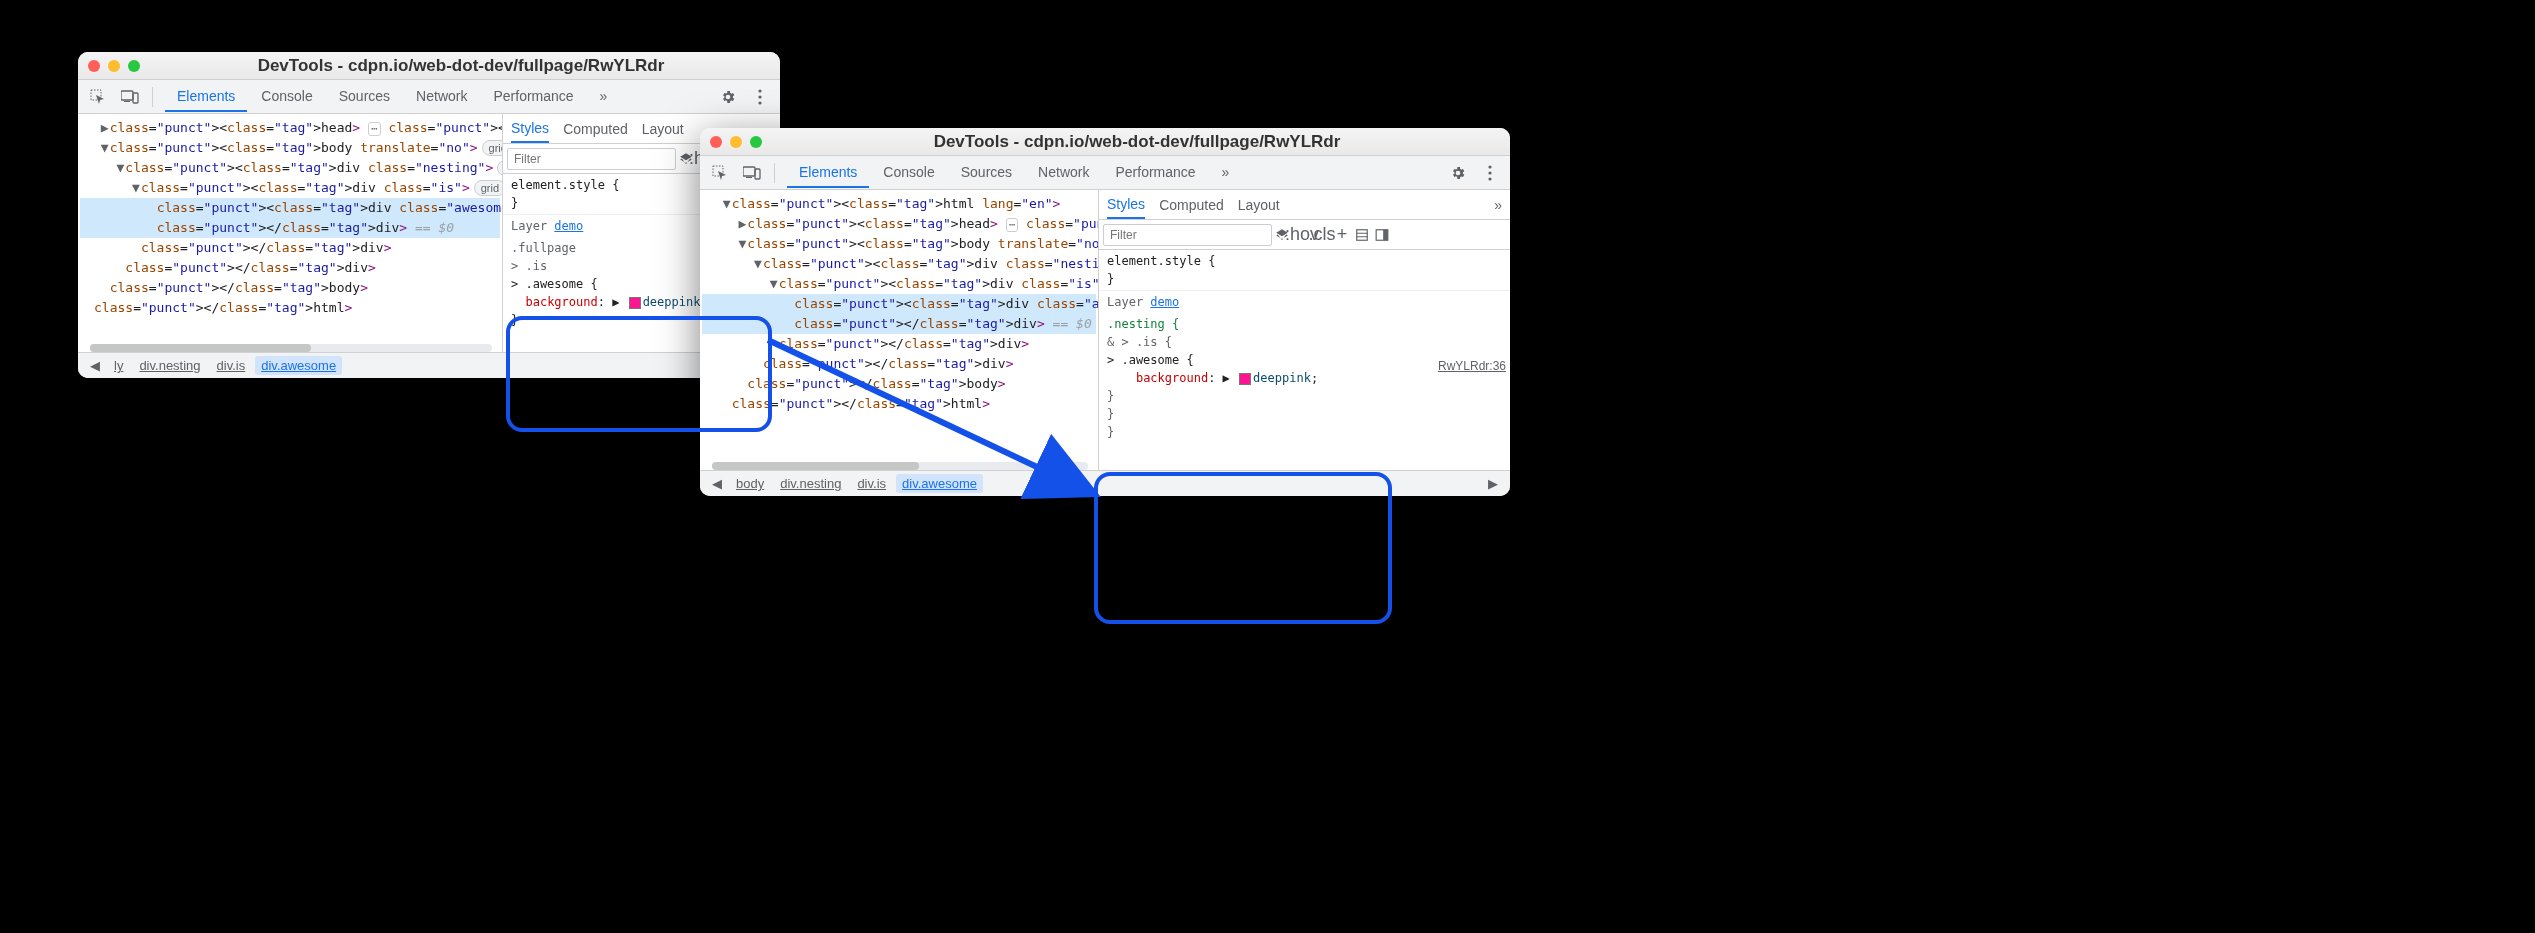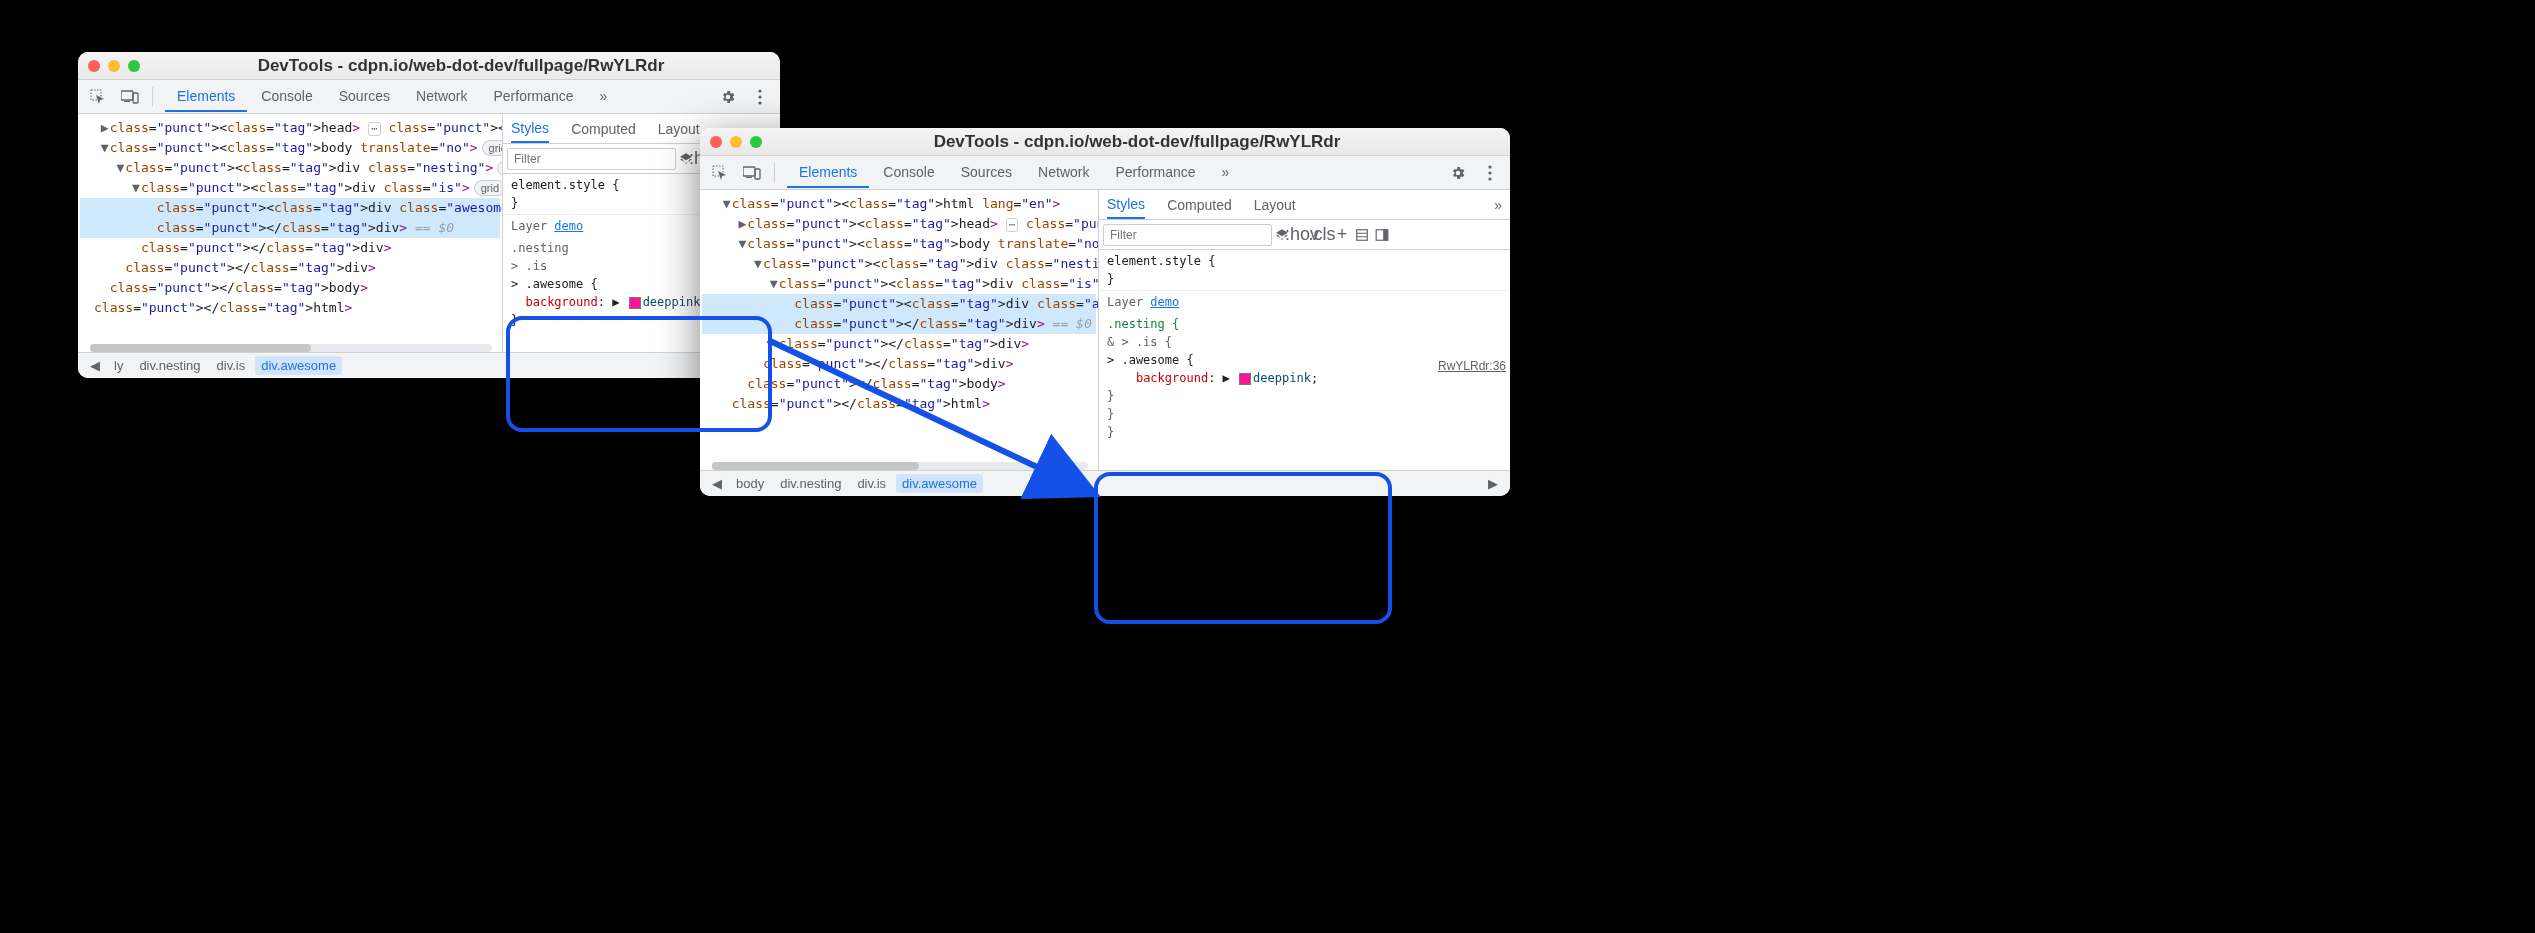--- a/index.html
+++ b/index.html
@@ -58,21 +58,21 @@
     border-radius:10px; padding:0 6px; margin-left:4px; line-height:14px;
   }
   .hellip-badge { display:inline-block; background:#fff; border:1px solid #cacdd1; border-radius:3px; padding:0 2px; font-size:11px; color:#5f6368; line-height:12px; vertical-align:middle;}
   .tri { display:inline-block; width:10px; text-align:center; color:#5f6368;}
   .styles-panel {
     width: 278px; border-left:1px solid #d0d0d0;
     display:flex; flex-direction:column; overflow:hidden;
     font-family: Menlo, Consolas, monospace; font-size:12px;
   }
   .window.w2 .styles-panel { width: 412px; }
-  .styles-tabs { display:flex; align-items:center; height:30px; border-bottom:1px solid #d0d0d0; padding:0 8px; gap:22px; font-family:-apple-system,sans-serif; font-size:14px;}
+  .styles-tabs { display:flex; align-items:center; height:30px; border-bottom:1px solid #d0d0d0; padding:0 8px; gap:14px; font-family:-apple-system,sans-serif; font-size:14px;}
   .styles-tabs .stab{color:#5f6368; cursor:pointer;}
   .styles-tabs .stab.active{color:#1a73e8; border-bottom:2px solid #1a73e8; padding-bottom:5px; margin-bottom:-6px;}
   .styles-tabs .gap{flex:1;}
   .styles-toolbar {
     display:flex; align-items:center; height:30px; border-bottom:1px solid #d0d0d0; padding:0 4px; gap:0;
     font-family:-apple-system,sans-serif;
   }
   .filter-input { flex:0 0 120px; border:1px solid #cacdd1; height:22px; padding:0 6px; font-size:12px; color:#5f6368; border-radius:2px;}
   .window.w2 .filter-input{flex:0 0 120px;}
   .styles-toolbar .ico{width:20px;height:20px;display:flex;align-items:center;justify-content:center;color:#5f6368;font-size:18px;}
@@ -81,21 +81,21 @@
   .layer-link { color:#1a73e8; text-decoration:underline;}
   .prop{color:#c80000;}
   .pval{color:#0c4a6e;}
   .swatch{display:inline-block;width:12px;height:12px;background:#ff1493;border:1px solid #777;vertical-align:middle;margin:0 2px;}
   .crumbs {
     height:26px; border-top:1px solid #d0d0d0; background:#f1f3f4;
     display:flex; align-items:center; padding:0 8px; gap:4px;
     font-family:-apple-system,sans-serif; font-size:13px;
   }
   .crumbs .nav-arrow{color:#5f6368; padding:0 4px;}
-  .crumbs .crumb{padding:2px 6px; color:#5f6368;}
+  .crumbs .crumb{padding:2px 6px; color:#5f6368;text-decoration:underline;}
   .crumbs .crumb.sel{background:#d2e3fc; color:#1a73e8; border-radius:3px;}
   .highlight-box {
     position:absolute; border:4px solid #1451e8; border-radius:16px;
     pointer-events:none;
   }
   .arrow-svg { position:absolute; pointer-events:none; }
   .scrollbar-h { position:absolute; bottom:0; left:12px; right:10px; height:8px; background:#e8eaed; border-radius:4px;}
   .scrollbar-h .thumb{position:absolute; left:0; width:55%; height:100%; background:#c4c7c5; border-radius:4px;}
   .src-link{color:#5f6368; text-decoration:underline; font-family:-apple-system,sans-serif; font-size:12px;}
 </style>
@@ -189,21 +189,21 @@
       <div class="styles-body">
         <div class="rule">
           <div>element.style {</div>
           <div>}</div>
         </div>
         <div class="rule" style="border-bottom:none;">
           <span style="color:#5f6368;">Layer</span>
           <span class="layer-link">demo</span>
         </div>
         <div class="rule" style="position:relative;border-bottom:none;">
-          <div style="color:#5f6368;">.nesting</div>
+          <div style="color:#5f6368;">.fullpage</div>
           <div style="color:#5f6368;">&gt; .is</div>
           <div>&gt; .awesome {</div>
           <div>&nbsp;&nbsp;<span class="prop">background</span>: <span>▶</span> <span class="swatch"></span><span class="pval">deeppink</span>;</div>
           <div>}</div>
         </div>
       </div>
     </div>
   </div>
 
   <div class="crumbs">

